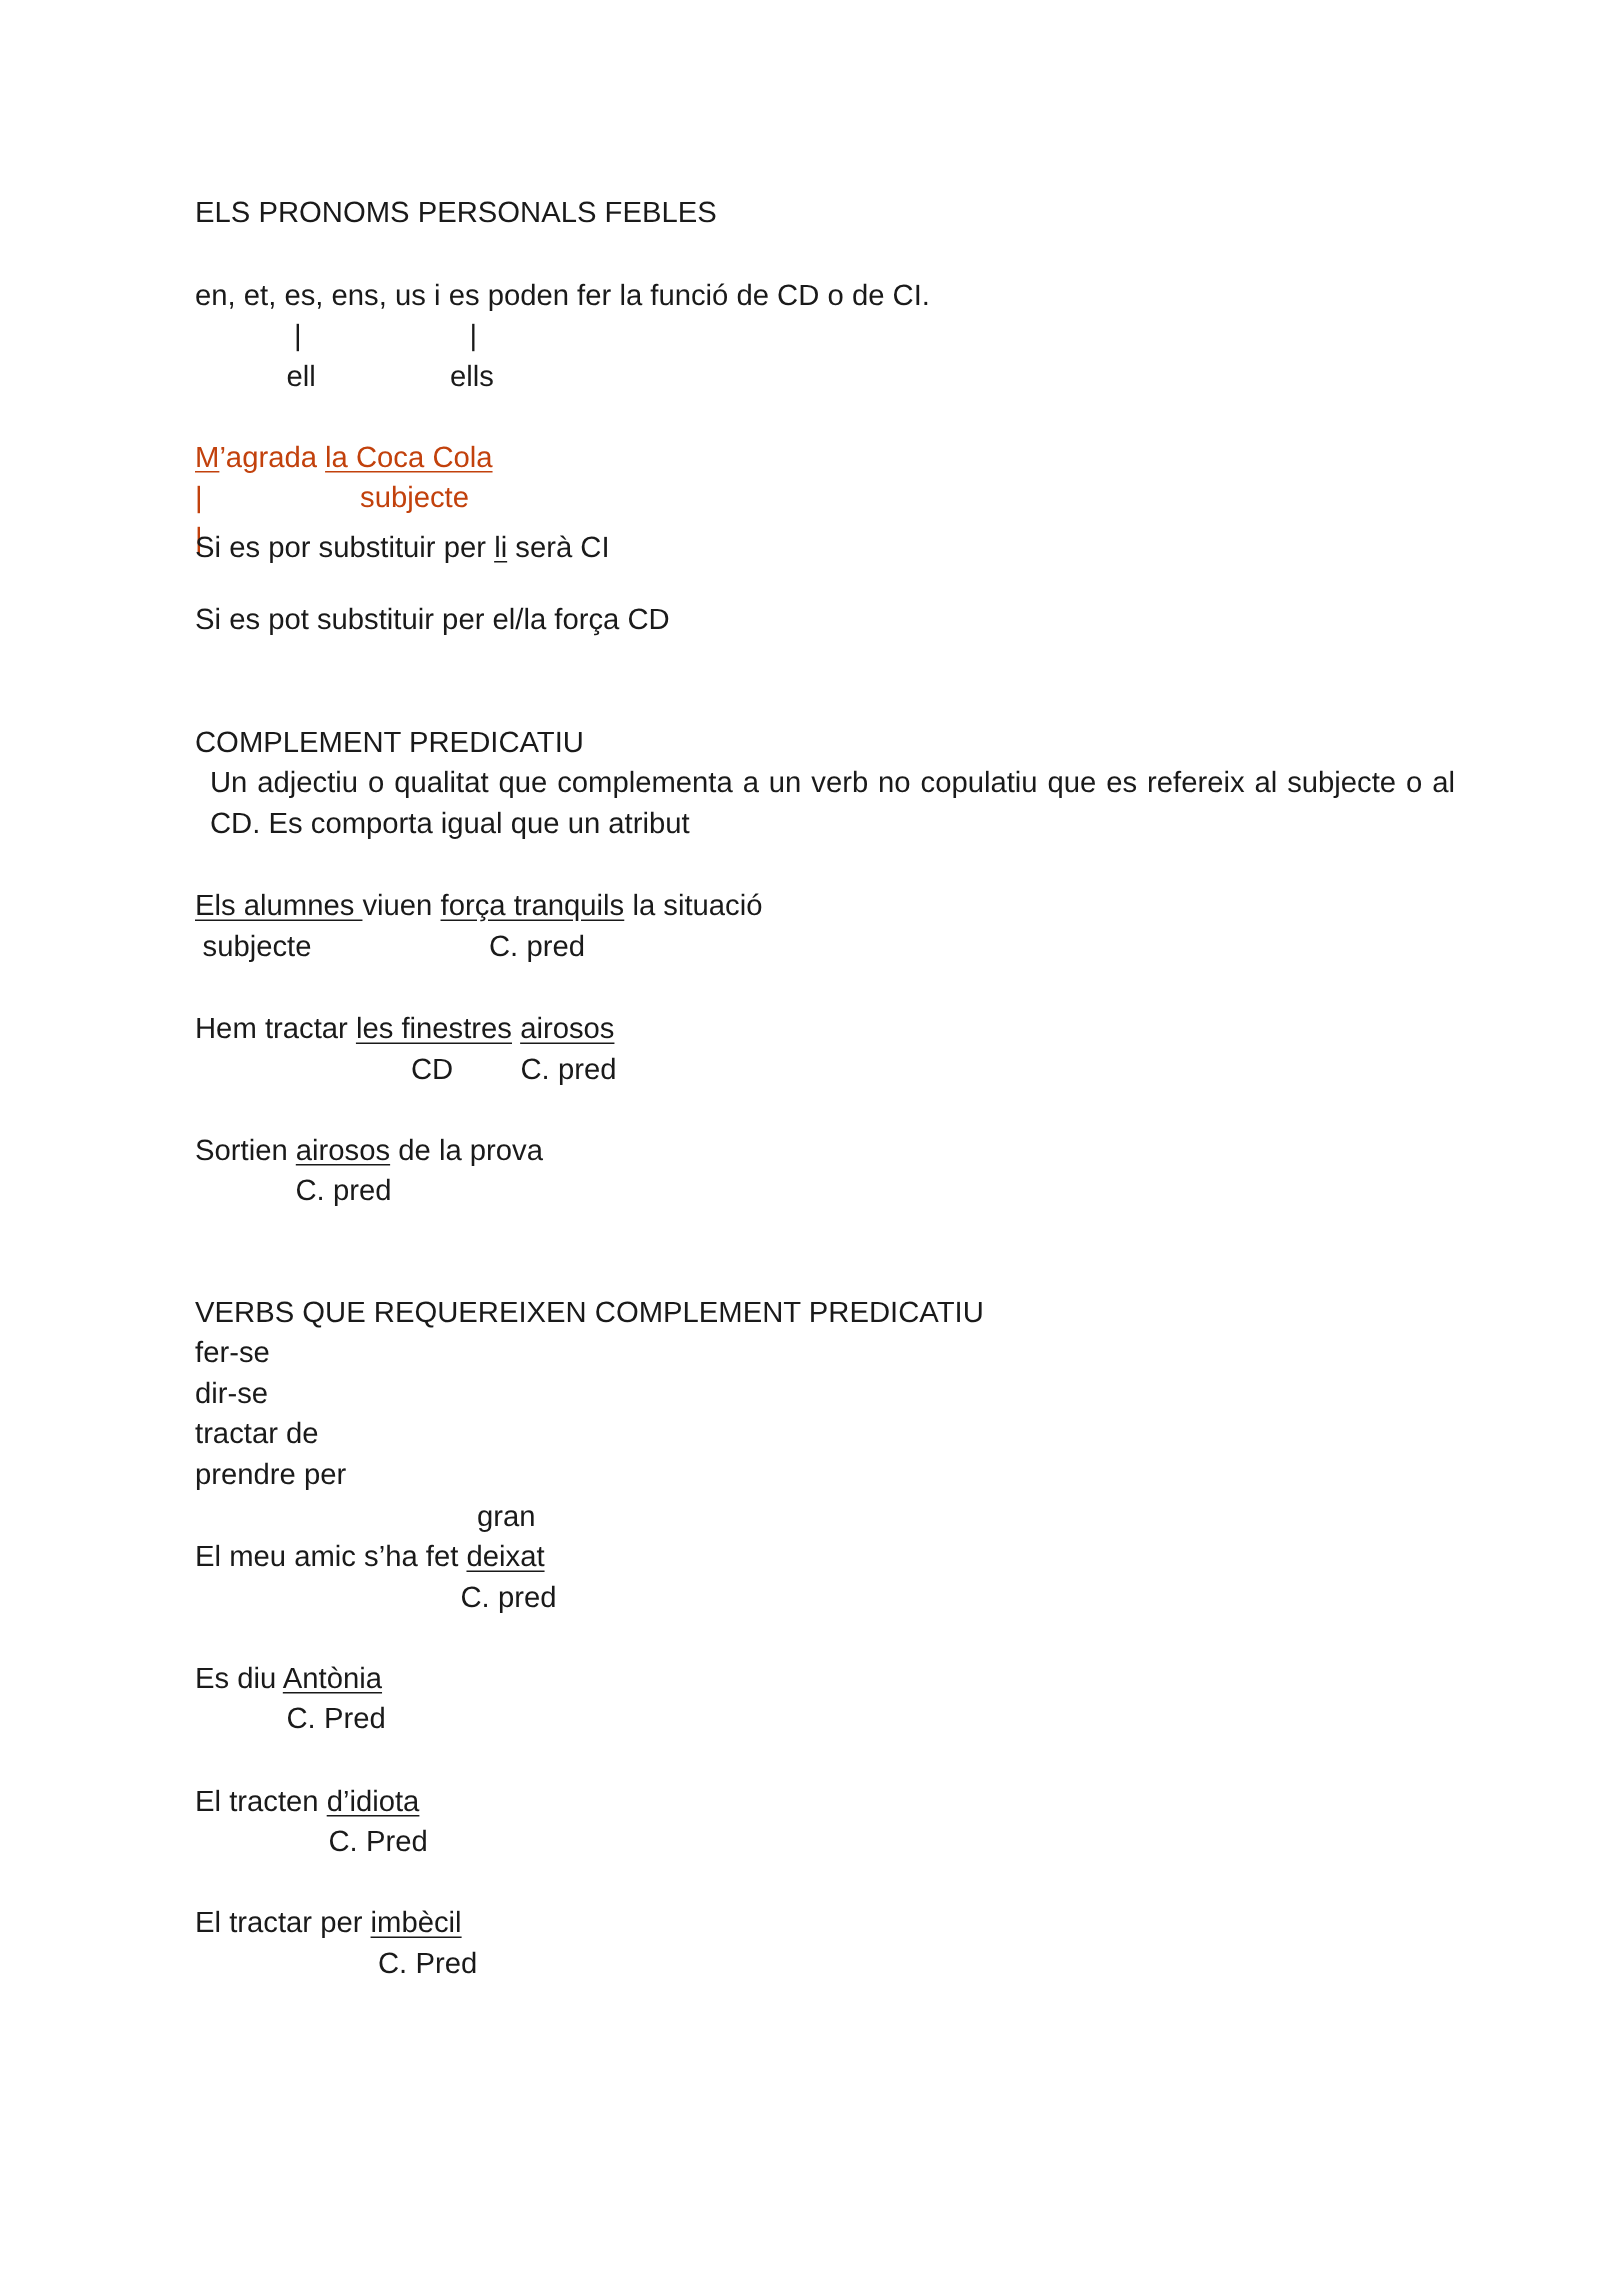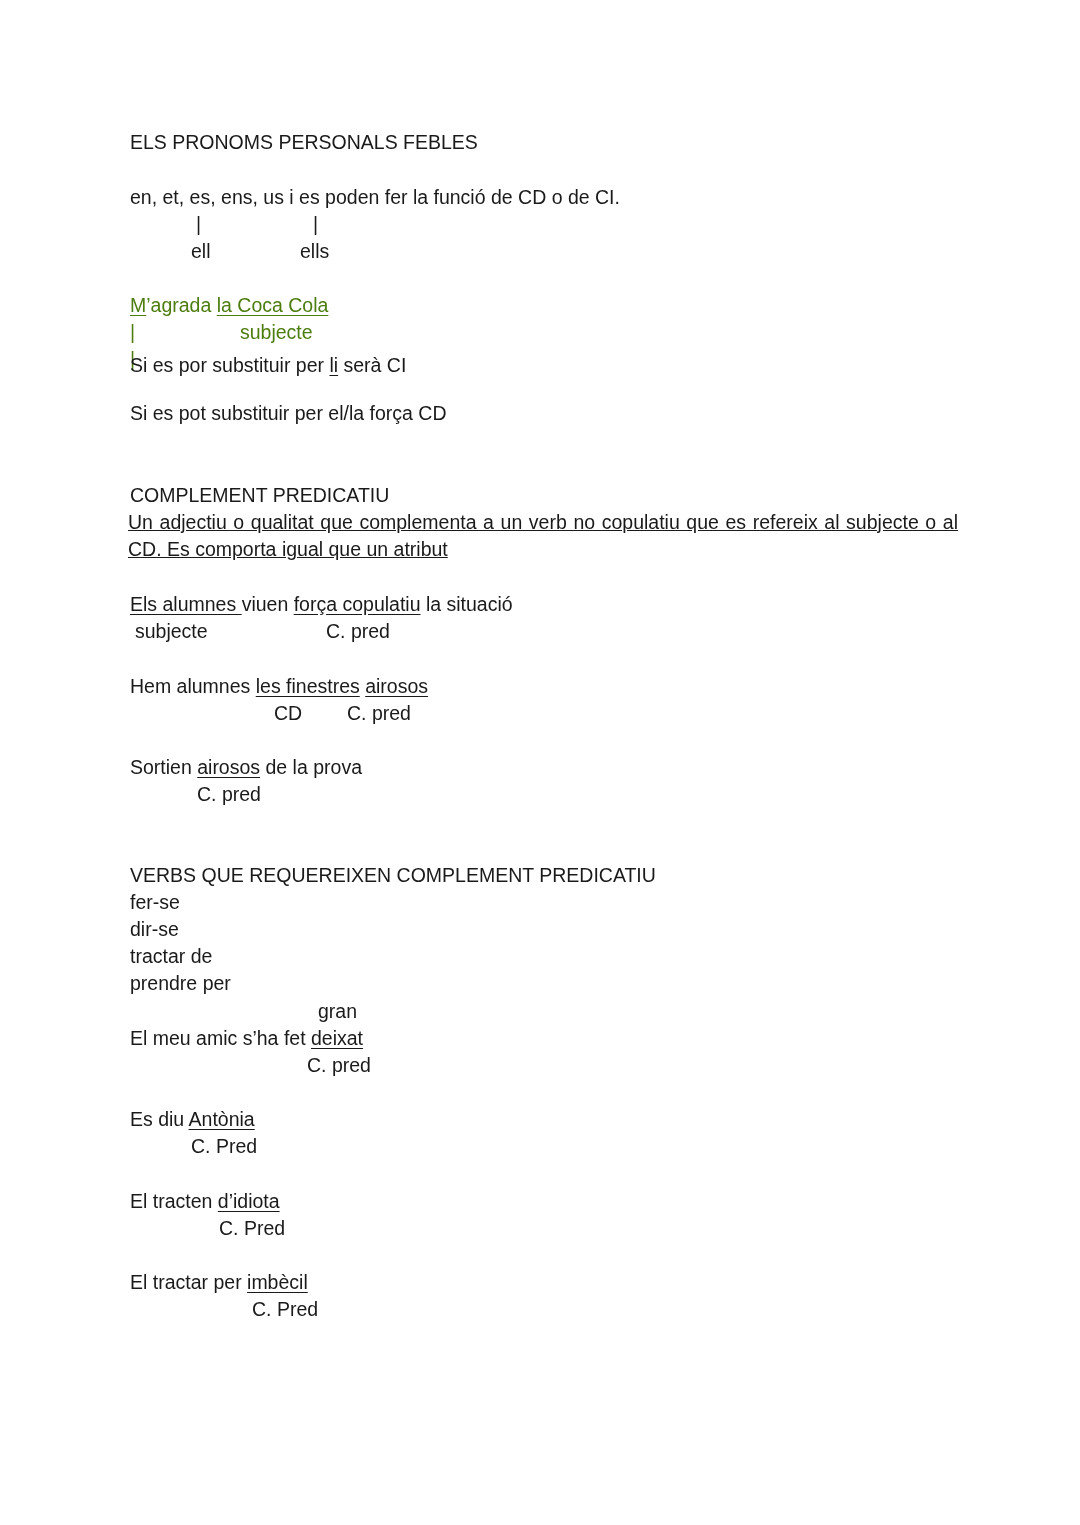--- a/index.html
+++ b/index.html
@@ -1,21 +1,21 @@
 <!DOCTYPE html>
 <html><head>
 <meta charset="utf-8">
 <style>
   html, body { margin: 0; padding: 0; background: #ffffff; }
   body { width: 1080px; height: 1525px; position: relative; overflow: hidden;
          font-family: "Liberation Sans", sans-serif; font-size: 19.5px; color: #1a1a1a; }
   .ln { position: absolute; left: 130px; white-space: pre; line-height: 27px; height: 27px; text-align: center; }
   .u { text-decoration: underline; text-underline-offset: 3px; }
-  .blue { color: #4d7c0f; }
-  .para { position: absolute; left: 128px; width: 830px; line-height: 27px; text-align: justify; text-decoration: underline; }
+  .blue { color: #c2410c; }
+  .para { position: absolute; left: 140px; width: 830px; line-height: 27px; text-align: justify; }
 </style>
 </head>
 <body>
 
 <div>
 
   <div class="ln" style="top:129px">ELS PRONOMS PERSONALS FEBLES</div>
   <div class="ln" style="top:184px">en, et, es, ens, us i es poden fer la funció de CD o de CI.</div>
   <div class="ln" style="top:211px; left:196px">|</div>
   <div class="ln" style="top:211px; left:313px">|</div>
@@ -25,25 +25,25 @@
   <div class="ln blue" style="top:292px"><span class="u">M</span><span>’agrada </span><span class="u">la Coca Cola</span></div>
   <div class="ln blue" style="top:319px">|</div>
   <div class="ln blue" style="top:319px; left:240px">subjecte</div>
   <div class="ln blue" style="top:346px">|</div>
   <div class="ln" style="top:352px"><span>Si es por substituir per </span><span class="u">li</span><span> serà CI</span></div>
   <div class="ln" style="top:400px">Si es pot substituir per el/la força CD</div>
 
   <div class="ln" style="top:482px">COMPLEMENT PREDICATIU</div>
   <div class="para" style="top:509px">Un adjectiu o qualitat que complementa a un verb no copulatiu que es refereix al subjecte o al CD. Es comporta igual que un atribut</div>
 
-  <div class="ln" style="top:591px"><span class="u">Els alumnes </span><span>viuen </span><span class="u">força copulatiu</span><span> la situació</span></div>
+  <div class="ln" style="top:591px"><span class="u">Els alumnes </span><span>viuen </span><span class="u">força tranquils</span><span> la situació</span></div>
   <div class="ln" style="top:618px; left:135px">subjecte</div>
   <div class="ln" style="top:618px; left:326px">C. pred</div>
 
-  <div class="ln" style="top:673px"><span>Hem alumnes </span><span class="u">les finestres</span><span> </span><span class="u">airosos</span></div>
+  <div class="ln" style="top:673px"><span>Hem tractar </span><span class="u">les finestres</span><span> </span><span class="u">airosos</span></div>
   <div class="ln" style="top:700px; left:274px">CD</div>
   <div class="ln" style="top:700px; left:347px">C. pred</div>
 
   <div class="ln" style="top:754px"><span>Sortien </span><span class="u">airosos</span><span> de la prova</span></div>
   <div class="ln" style="top:781px; left:197px">C. pred</div>
 
   <div class="ln" style="top:862px">VERBS QUE REQUEREIXEN COMPLEMENT PREDICATIU</div>
   <div class="ln" style="top:889px">fer-se</div>
   <div class="ln" style="top:916px">dir-se</div>
   <div class="ln" style="top:943px">tractar de</div>

